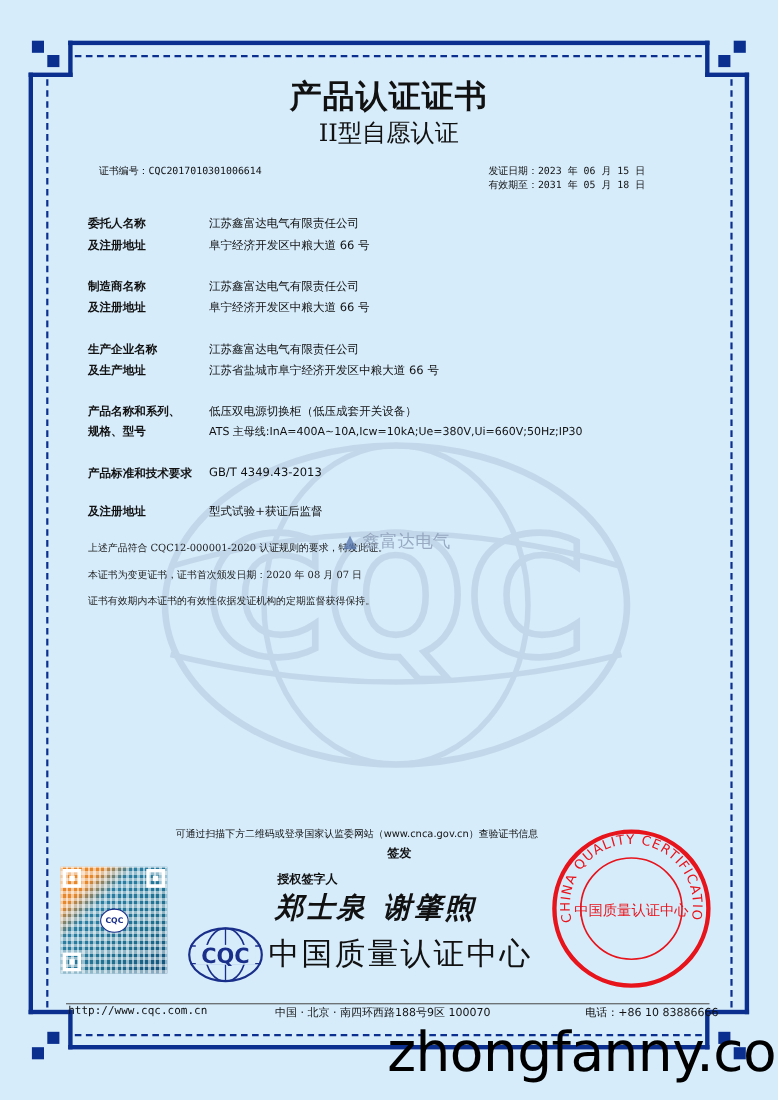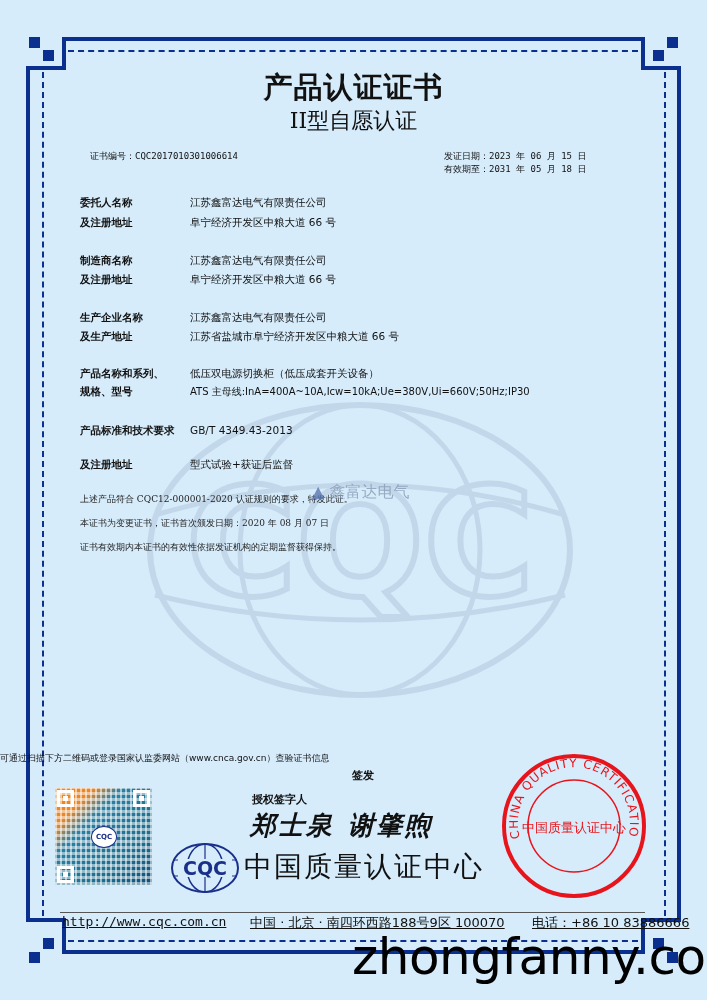--- a/index.html
+++ b/index.html
@@ -24,21 +24,21 @@
   .meta { position:absolute; font-size:9px; font-family:"DejaVu Sans Mono","Liberation Mono",monospace; }
   .meta-line { height:13px; line-height:13px; white-space:nowrap; }
 
   .row { position:absolute; left:80px; font-size:10.5px; white-space:nowrap; }
   .row .lbl { position:absolute; left:0; font-weight:bold; }
   .row .val { position:absolute; left:110px; }
 
   .notes { position:absolute; left:80px; font-size:9px; line-height:12px; white-space:nowrap;
     font-family:"DejaVu Serif","Liberation Serif",serif; color:#222; }
 
-  .verify { position:absolute; left:0; width:649px; top:752px; text-align:left; font-size:9px; }
+  .verify { position:absolute; left:0; width:649px; top:752px; text-align:center; font-size:9px; }
 
   .qr { position:absolute; left:55px; top:788px; width:97px; height:97px;
     background:
       repeating-linear-gradient(90deg, rgba(255,255,255,0.55) 0 2px, transparent 2px 5px),
       repeating-linear-gradient(0deg, rgba(255,255,255,0.5) 0 3px, transparent 3px 6px),
       linear-gradient(135deg,#e8882b 0%,#e8882b 20%,#2a7fa3 35%,#1f6f8f 70%,#0f4f7a 100%);
   }
   .qr-finder { position:absolute; width:17px; height:17px; border:3px solid #fff; box-sizing:border-box; }
   .qr-finder::after { content:""; position:absolute; left:3px; top:3px; width:5px; height:5px; background:#fff; }
   .qr-logo { position:absolute; left:36px; top:38px; width:24px; height:20px; border-radius:50%;
@@ -48,21 +48,21 @@
   .sig-label { position:absolute; font-size:11px; font-weight:bold; }
   .sig { position:absolute; font-size:26px; font-weight:bold; font-style:italic;
     font-family:"DejaVu Serif","Liberation Serif",serif; letter-spacing:2px;text-align:center; }
 
   .cqc-logo { position:absolute; left:170px; top:842px; width:70px; height:52px; }
   .org-name { position:absolute; left:244px; top:848px; font-size:28px; letter-spacing:2px; }
 
   .seal { position:absolute; left:500px; top:752px; width:148px; height:148px; }
 
   .footer-rule { position:absolute; left:60px; width:585px; top:912px; height:1px; background:#555; }
-  .footer { position:absolute; top:914px; font-size:13px; white-space:nowrap;text-decoration:underline; }
+  .footer { position:absolute; top:914px; font-size:10px; white-space:nowrap; }
   .footer.mono { font-family:"DejaVu Sans Mono","Liberation Mono",monospace; }
 
   .watermark-text { position:absolute; left:352px; top:928px; font-size:50px; color:#000;
     font-family:"DejaVu Sans",sans-serif; white-space:nowrap; letter-spacing:-0.5px; }
 
   .bg-globe { position:absolute; left:140px; top:395px; width:440px; height:310px; opacity:0.35; }
 </style>
 </head>
 <body>
 

